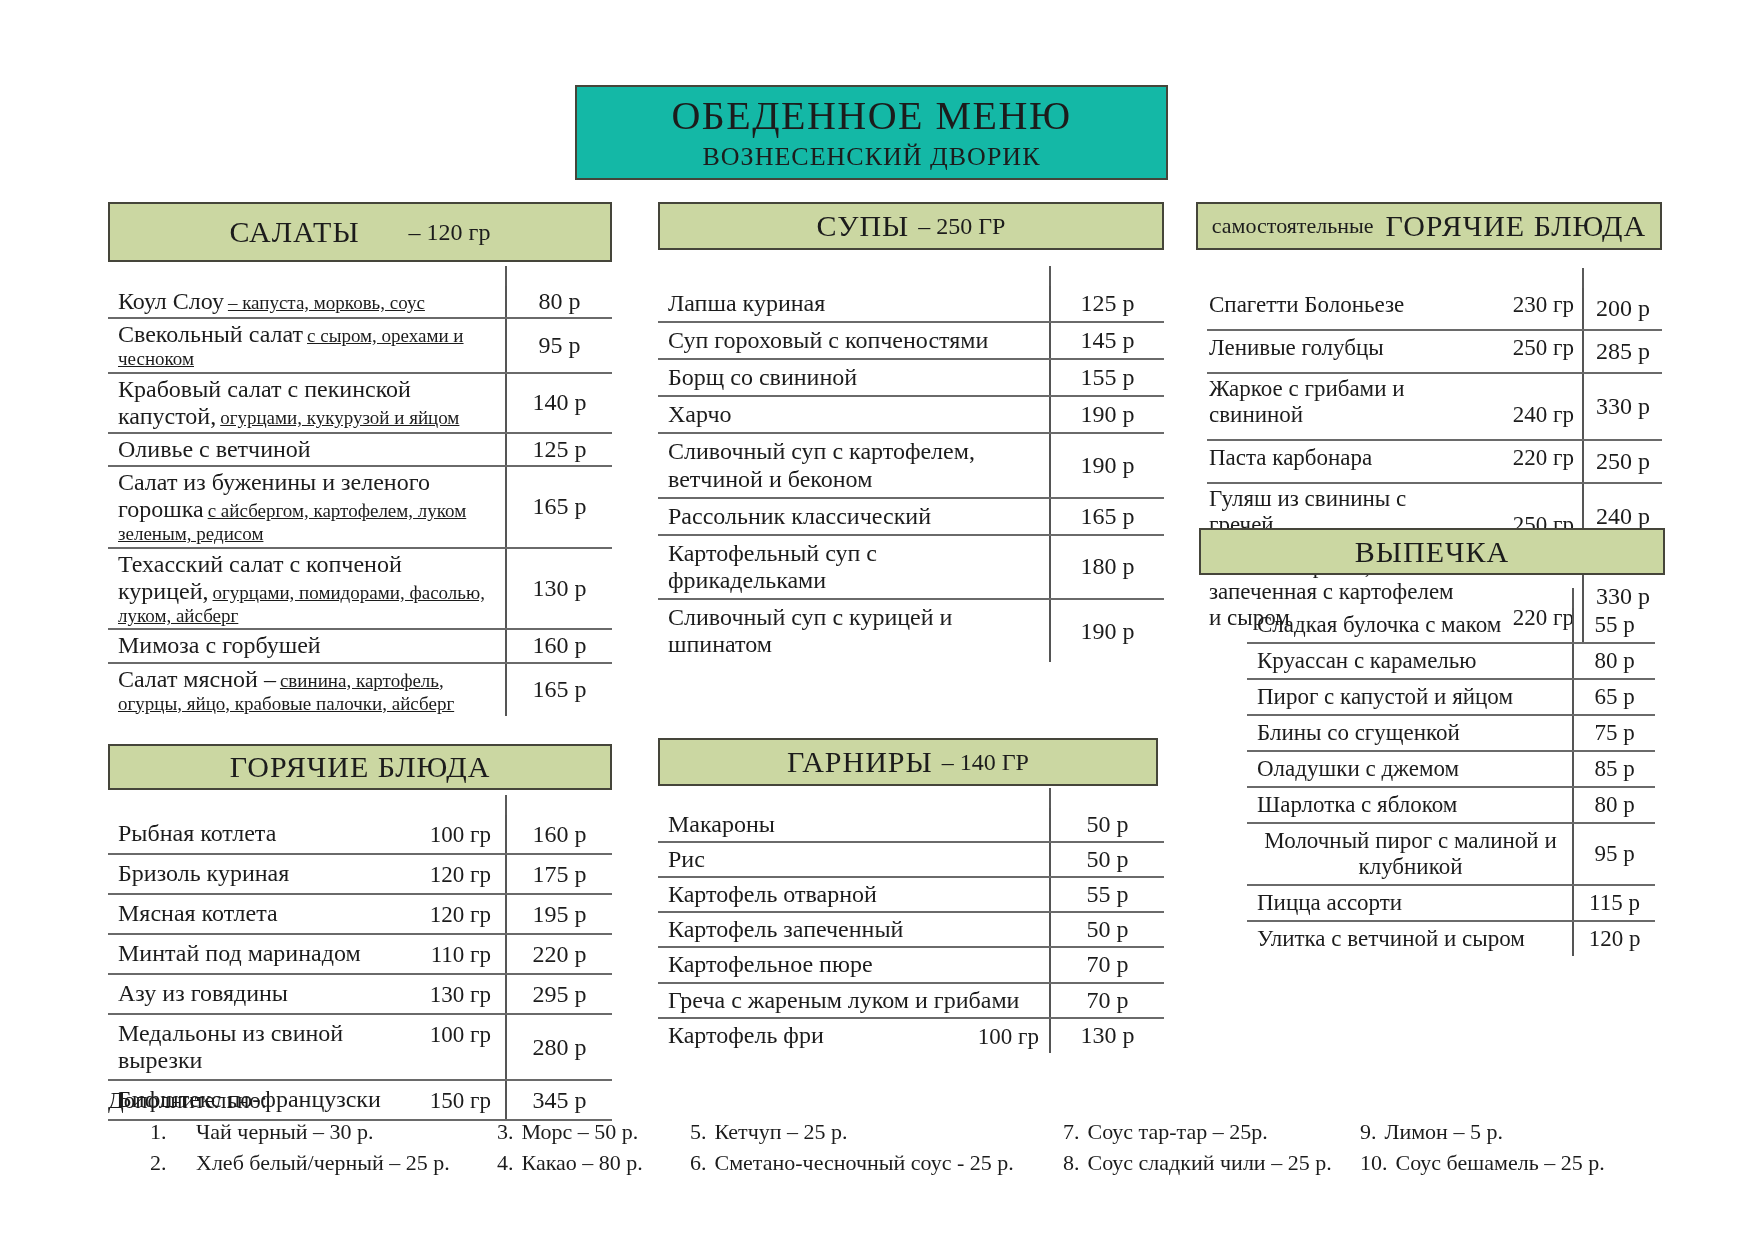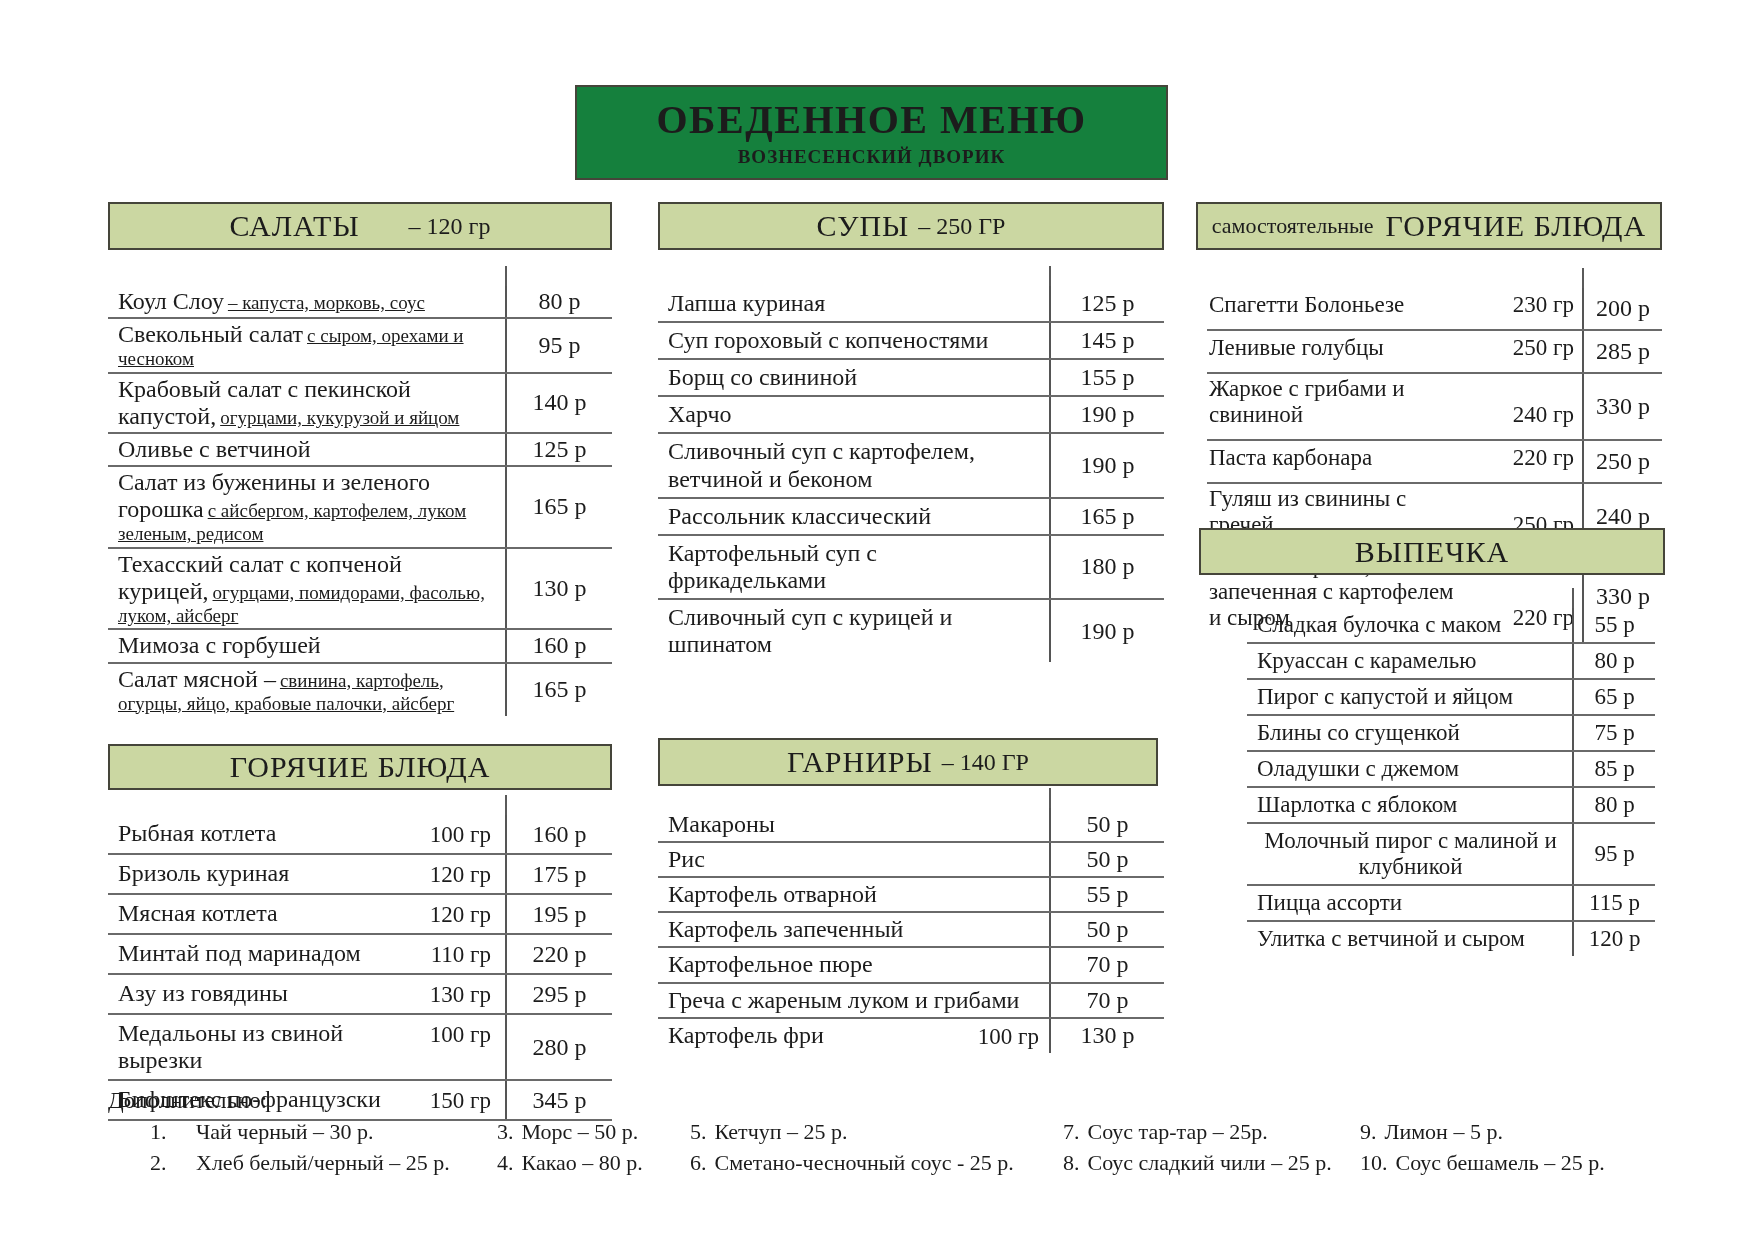--- a/index.html
+++ b/index.html
@@ -8,23 +8,23 @@
 
   
   .gbox{position:absolute;background:#cbd7a2;border:2px solid #45453a;box-sizing:border-box;
         display:flex;align-items:center;justify-content:center;white-space:nowrap;}
   .gbox .big{font-size:30px;letter-spacing:1px;}
   .gbox .sfx{font-size:24px;margin-left:9px;}
   .gbox .pre{font-size:22px;margin-right:12px;}
 
   #box-header{left:575px;top:85px;width:593px;height:95px;flex-direction:column;}
   #hdr-title{font-size:40px;letter-spacing:1.5px;line-height:1.1;}
-  #hdr-sub{font-size:19px;letter-spacing:1px;margin-top:4px;text-align:right;}
-
-  #box-salads{left:108px;top:202px;width:504px;height:48px;gap:40px;}
+  #hdr-sub{font-size:26px;letter-spacing:1px;margin-top:4px;text-align:right;}
+
+  #box-salads{left:108px;top:202px;width:504px;height:60px;gap:40px;}
   #box-soups{left:658px;top:202px;width:506px;height:48px;}
   #box-hotmain{left:1196px;top:202px;width:466px;height:48px;}
   #box-bakery{left:1199px;top:528px;width:466px;height:47px;}
   #box-hot{left:108px;top:744px;width:504px;height:46px;}
   #box-sides{left:658px;top:738px;width:500px;height:48px;}
 
   
   .tbl{position:absolute;box-sizing:border-box;}
   .tbl::before{content:"";position:absolute;top:-20px;height:20px;width:2px;background:#5a5a5a;}
   .tbl .row{display:flex;align-items:stretch;border-bottom:2px solid #6a6a6a;}
@@ -76,21 +76,21 @@
   #extras-label{position:absolute;left:108px;top:1088px;font-size:23px;}
   .extras-col{position:absolute;top:1116px;line-height:31px;font-size:22px;white-space:nowrap;}
   .extras-line .num{margin-right:8px;}
   .extras-col.first .num{display:inline-block;min-width:46px;margin-right:0;}
 </style>
 </head>
 <body>
 
 <div id="page">
 
-  <div id="box-header" class="gbox" style="background: #15803d; border-color: rgb(69, 69, 58); font-weight: bold;">
+  <div id="box-header" class="gbox" style="background: #14b8a6; border-color: rgb(69, 69, 58);">
     <div id="hdr-title">ОБЕДЕННОЕ МЕНЮ</div>
     <div id="hdr-sub">ВОЗНЕСЕНСКИЙ ДВОРИК</div>
   </div>
 
   <div id="box-salads" class="gbox" style="background: rgb(203, 215, 162); border-color: rgb(69, 69, 58);">
     <span class="big">САЛАТЫ</span>
     <span class="sfx">– 120 гр</span>
   </div>
   <div id="tbl-salads" class="tbl">
       <div class="row">

